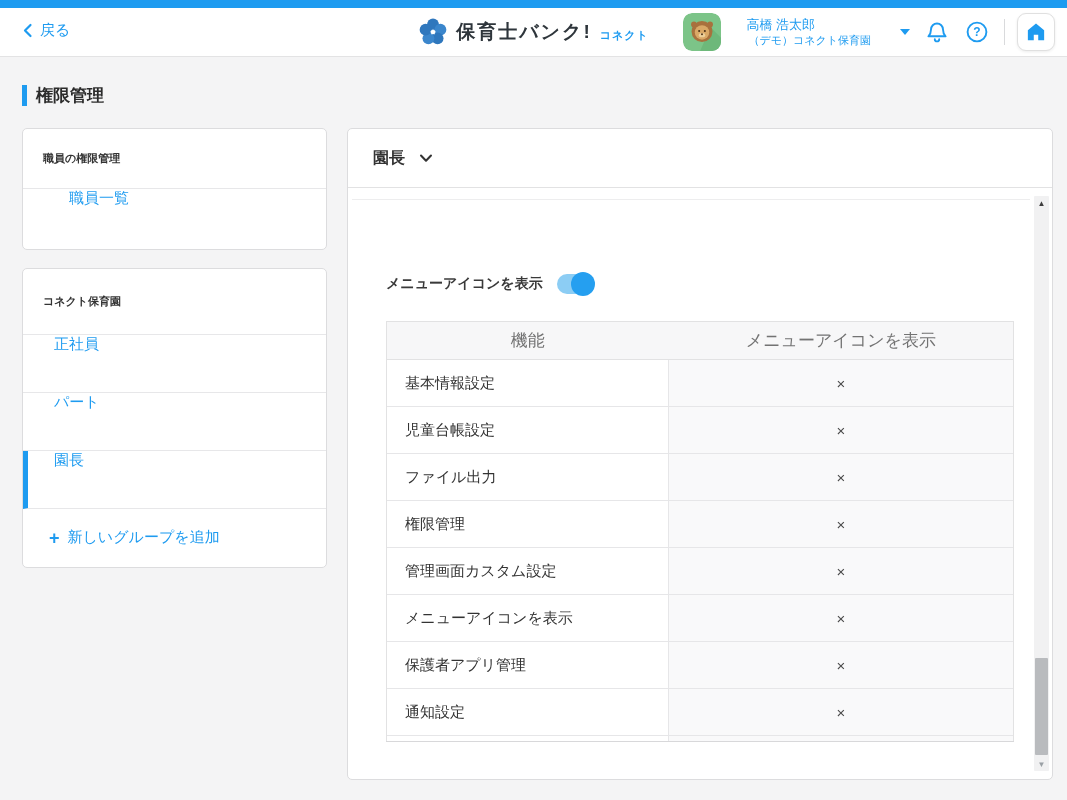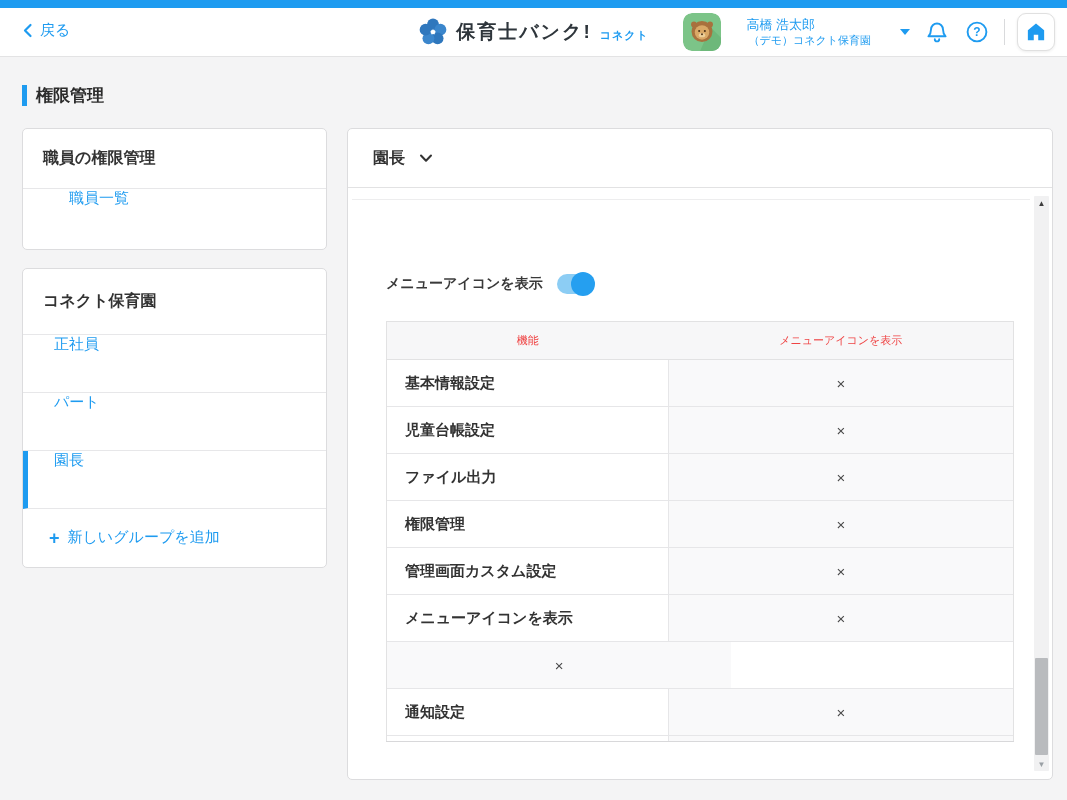--- a/index.html
+++ b/index.html
@@ -34,21 +34,21 @@
   
   .page-title-row { position:absolute; left:22px; top:84px; display:flex; align-items:center; gap:9px; }
   .title-bar { width:5px; height:21px; background:#1e9bf0; }
   .page-title { font-size:17px; font-weight:bold; color:#2b2b2b; }
 
   
   .card { position:absolute; background:#fff; border:1px solid #dcdcde; border-radius:5px; }
   .side-card-1 { left:22px; top:128px; width:305px; height:122px; }
   .side-card-2 { left:22px; top:268px; width:305px; height:300px; }
   .side-head { height:60px; display:flex; align-items:center; padding-left:20px;
-    font-size:16px; font-weight:bold; color:#333; border-bottom:1px solid #e7e7e9; }
+    font-size:11px; font-weight:bold; color:#333; border-bottom:1px solid #e7e7e9; }
   .side-head-2 { height:66px; }
   .side-item { height:61px; display:flex; align-items:flex-start; padding-left:46px;
     color:#1e9bf0; font-size:15px; cursor:pointer; }
   .g-item { height:58px; padding-left:31px; border-bottom:1px solid #e7e7e9; }
   .g-item.active { border-left:5px solid #1e9bf0; padding-left:26px; }
   .g-add { height:57px; border-bottom:none; padding-left:26px; display:flex; gap:8px; align-items:center; }
   .plus-glyph { font-size:18px; font-weight:bold; line-height:1; }
 
   
   .main-panel { left:347px; top:128px; width:706px; height:652px; }
@@ -73,25 +73,25 @@
   .toggle-label { font-size:14px; font-weight:bold; color:#3a3a3a; }
   .switch { position:relative; width:36px; height:20px; border-radius:10px; background:#8ccdf4; cursor:pointer; }
   .switch .knob { position:absolute; right:-2px; top:-2px; width:24px; height:24px; border-radius:50%;
     background:#259ff0; }
 
   
   .table-clip { position:absolute; top:133px; left:38px; width:628px; height:421px;
     overflow:hidden; border-bottom:1px solid #d8d8da; }
   .ptable { width:100%; border:1px solid #e2e2e3; border-bottom:none; }
   .thead { display:flex; height:38px; background:#f7f7f8; border-bottom:1px solid #e2e2e3; }
-  .th { display:flex; align-items:center; justify-content:center; font-size:11px; color:#ef4444; }
+  .th { display:flex; align-items:center; justify-content:center; font-size:17px; color:#737373; }
   .th1 { width:45%; } .th2 { width:55%; }
   .trow { display:flex; height:47px; border-bottom:1px solid #e6e6e8; background:#fff; }
   .td-feature { width:45%; display:flex; align-items:center; padding-left:18px;
-    font-size:15px; font-weight:bold; color:#333; border-right:1px solid #e6e6e8; }
+    font-size:15px; font-weight:normal; color:#333; border-right:1px solid #e6e6e8; }
   .td-value { width:55%; display:flex; align-items:center; justify-content:center;
     background:#f9f9fa; font-size:15px; color:#4a4a4a; }
   .trow-sliver { height:12px; }
 
   
   .vscroll { position:absolute; top:8px; bottom:8px; right:3px; width:15px; background:#f1f1f2;
     border-radius:1px; }
   .scroll-arrow { position:absolute; left:0; width:15px; height:14px; display:flex;
     align-items:center; justify-content:center; font-size:8px; cursor:pointer; }
   .arrow-up { top:0; color:#3e3e3e; }
@@ -244,20 +244,21 @@
         </div>
         <div class="trow">
           <div class="td-feature">管理画面カスタム設定</div>
           <div class="td-value">×</div>
         </div>
         <div class="trow">
           <div class="td-feature">メニューアイコンを表示</div>
           <div class="td-value">×</div>
         </div>
         <div class="trow">
+          <div class="td-feature">保護者アプリ管理</div>
           <div class="td-value">×</div>
         </div>
         <div class="trow">
           <div class="td-feature">通知設定</div>
           <div class="td-value">×</div>
         </div>
         <div class="trow trow-sliver">
           <div class="td-feature"></div>
           <div class="td-value"></div>
         </div>

